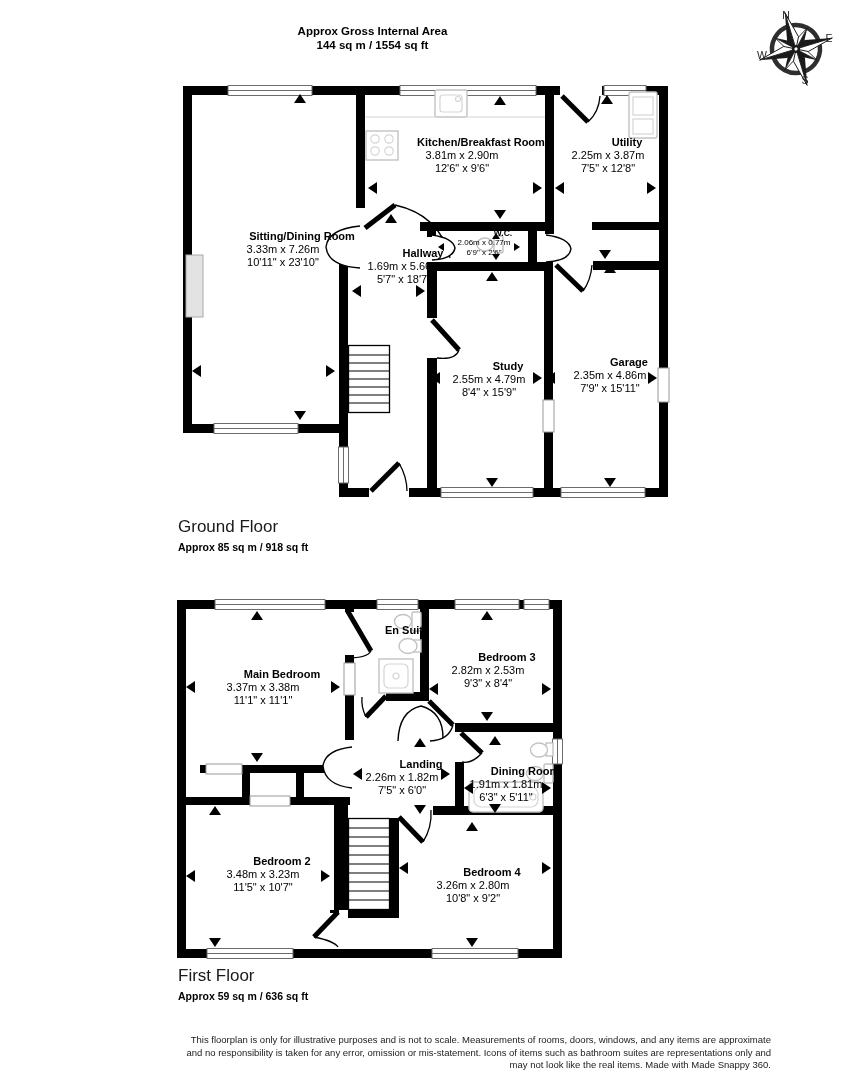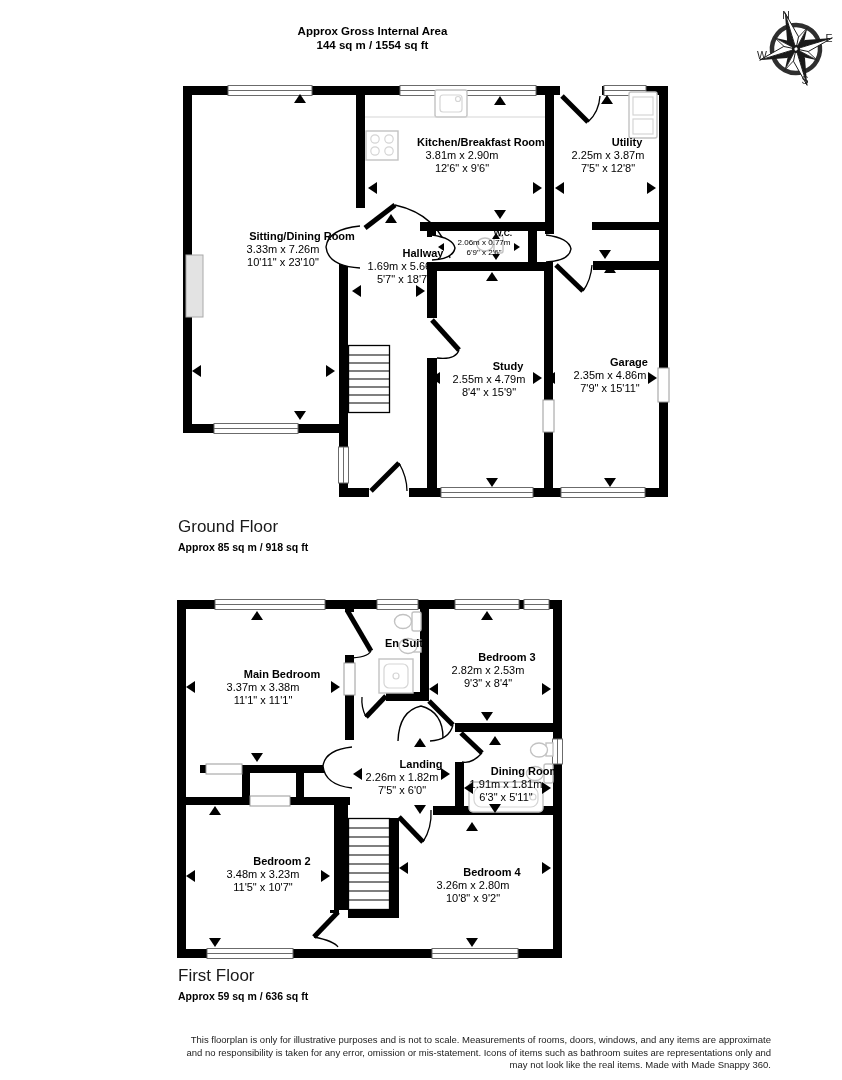--- a/index.html
+++ b/index.html
@@ -384,21 +384,21 @@
       <polygon class="arr" points="408,862 408,874 399,868"></polygon>
         <polygon class="arr" points="542,862 542,874 551,868"></polygon>
     </g>
   </svg>
 
   <div class="room-label" style="left:263px;top:668px;">
     <div class="rname">Main Bedroom</div>
     <div class="rdim">3.37m x 3.38m</div>
     <div class="rdim">11'1" x 11'1"</div>
   </div>
-  <div class="room-label" style="left:388px;top:624px;margin-top:13px;">
+  <div class="room-label" style="left:388px;top:624px;">
     <div class="rname">En Suite</div>
   </div>
   <div class="room-label" style="left:488px;top:651px;">
     <div class="rname">Bedroom 3</div>
     <div class="rdim">2.82m x 2.53m</div>
     <div class="rdim">9'3" x 8'4"</div>
   </div>
   <div class="room-label" style="left:402px;top:758px;">
     <div class="rname">Landing</div>
     <div class="rdim">2.26m x 1.82m</div>

